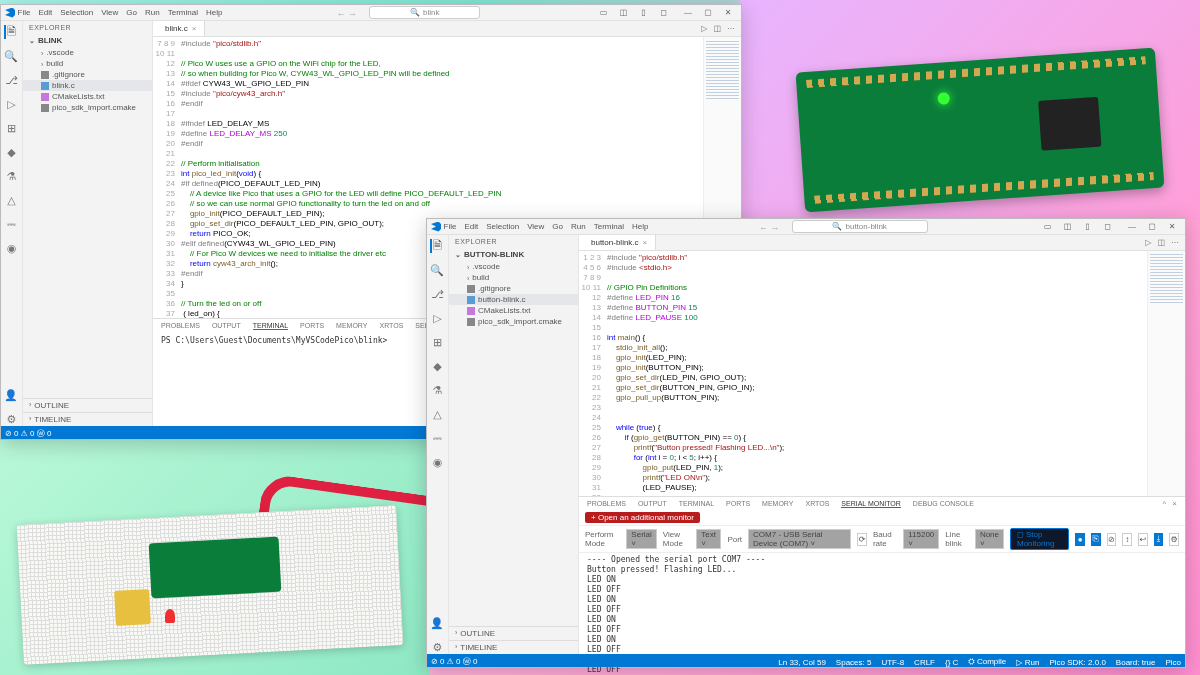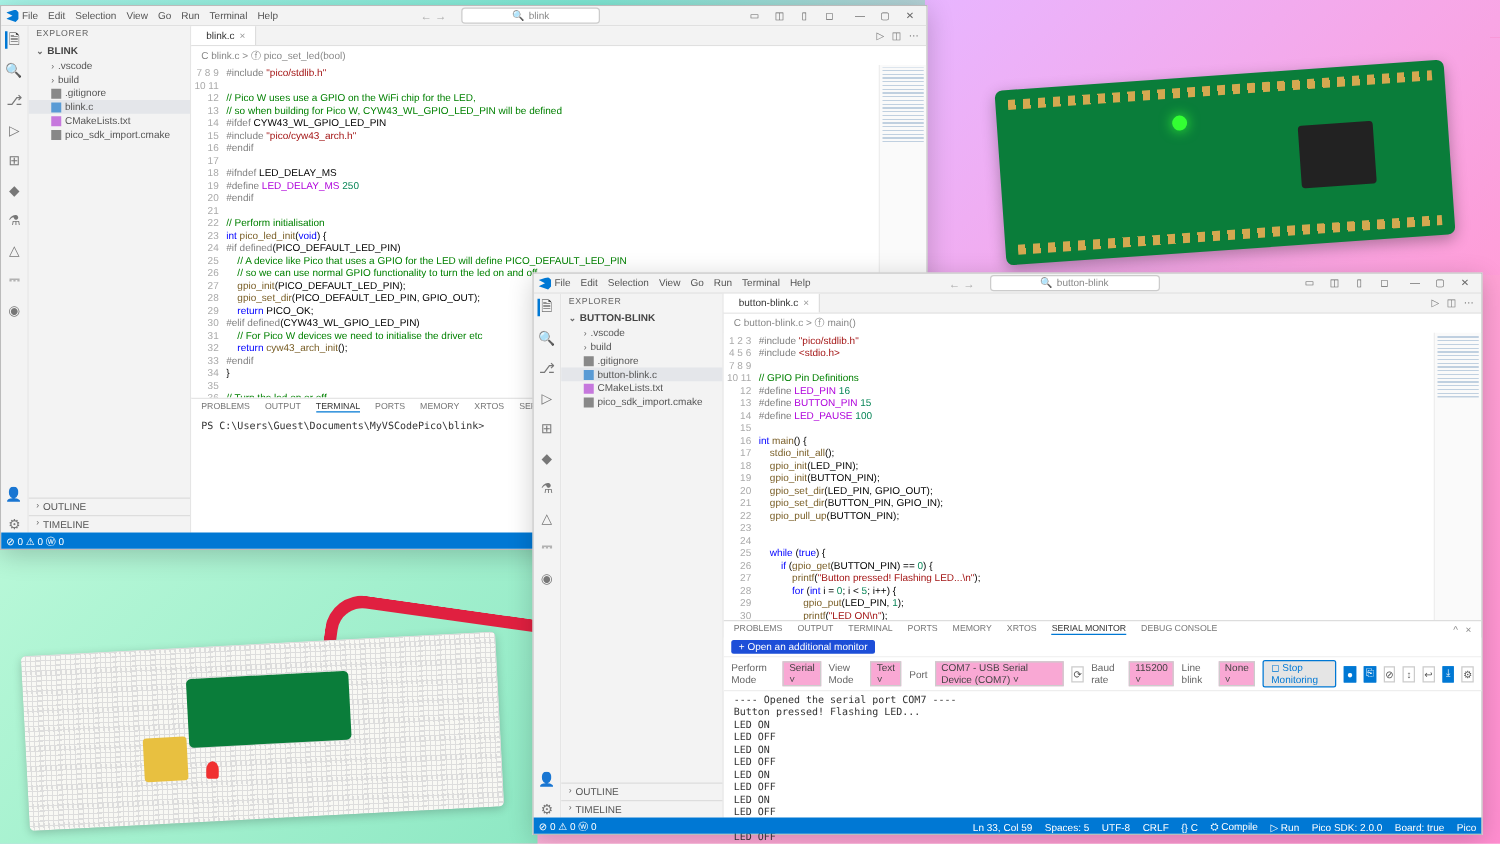--- a/index.html
+++ b/index.html
@@ -68,23 +68,23 @@
 
 .kw{color:#0000ff}.cm{color:#008000}.st{color:#a31515}.fn{color:#795e26}.mc{color:#af00db}.pp{color:#808080}.nm{color:#098658}
 
 .panel{border-top:1px solid #ddd;background:#fff;display:flex;flex-direction:column}
 .ptabs{display:flex;gap:12px;padding:2px 8px;font-size:7px;color:#777;text-transform:uppercase;align-items:center}
 .ptabs .pt.active{color:#333;border-bottom:1px solid #0078d4}
 .ptabs .pright{margin-left:auto;display:flex;gap:6px;color:#888;font-size:8px}
 .pbody{flex:1;padding:4px 8px;font-family:Consolas,monospace;font-size:8px;color:#333}
 
 .serialbar{display:flex;align-items:center;gap:6px;padding:2px 6px;font-size:8px;background:#fff;border-bottom:1px solid #eee;flex-wrap:nowrap}
-.serialbar .btn{background:#1d4ed8;color:#fff;padding:1px 6px;border-radius:2px}
-.serialbar .btn2{background:#e5e5e5;border:1px solid #0078d4;color:#0078d4;padding:1px 6px;border-radius:2px}
-.serialbar select,.serialbar .sel{border:1px solid #ccc;padding:0 4px;font-size:8px;background:#f9a8d4;color:#444}
+.serialbar .btn{background:#b91c1c;color:#fff;padding:1px 6px;border-radius:2px}
+.serialbar .btn2{background:#0f172a;border:1px solid #0078d4;color:#0078d4;padding:1px 6px;border-radius:2px}
+.serialbar select,.serialbar .sel{border:1px solid #ccc;padding:0 4px;font-size:8px;background:#a3a3a3;color:#444}
 .serialbar .lbl{color:#666}
 .serialbar .icbtn{width:13px;height:13px;border:1px solid #ccc;display:flex;align-items:center;justify-content:center;color:#555;font-size:8px}
 .serialbar .icbtn.blue{background:#0078d4;color:#fff;border-color:#0078d4}
 
 .serialout{flex:1;padding:2px 8px;font-family:Consolas,monospace;font-size:8px;line-height:10px;color:#333;white-space:pre}
 
 .status{height:13px;background:#0078d4;color:#fff;display:flex;align-items:flex-end;font-size:8px;padding:0 4px;gap:10px}
 .status .sitem{display:flex;align-items:center;gap:3px;white-space:nowrap}
 .status .r{margin-left:auto;display:flex;gap:10px}
 </style>
@@ -183,21 +183,20 @@
             <span class="fico c"></span>
             <span>blink.c</span>
             <span class="x">×</span>
           </div>
         <div class="tools">
             <span>▷</span>
             <span>◫</span>
             <span>⋯</span>
           </div>
       </div>
-      <div class="crumb">C blink.c &gt; ⓕ pico_set_led(bool)</div>
       <div class="editor">
         <div class="gutter" id="gut1">7
 8
 9
 10
 11
 12
 13
 14
 15
@@ -365,21 +364,20 @@
             <span class="fico c"></span>
             <span>button-blink.c</span>
             <span class="x">×</span>
           </div>
         <div class="tools">
             <span>▷</span>
             <span>◫</span>
             <span>⋯</span>
           </div>
       </div>
-      <div class="crumb">C button-blink.c &gt; ⓕ main()</div>
       <div class="editor">
         <div class="gutter" id="gut2">1
 2
 3
 4
 5
 6
 7
 8
 9

